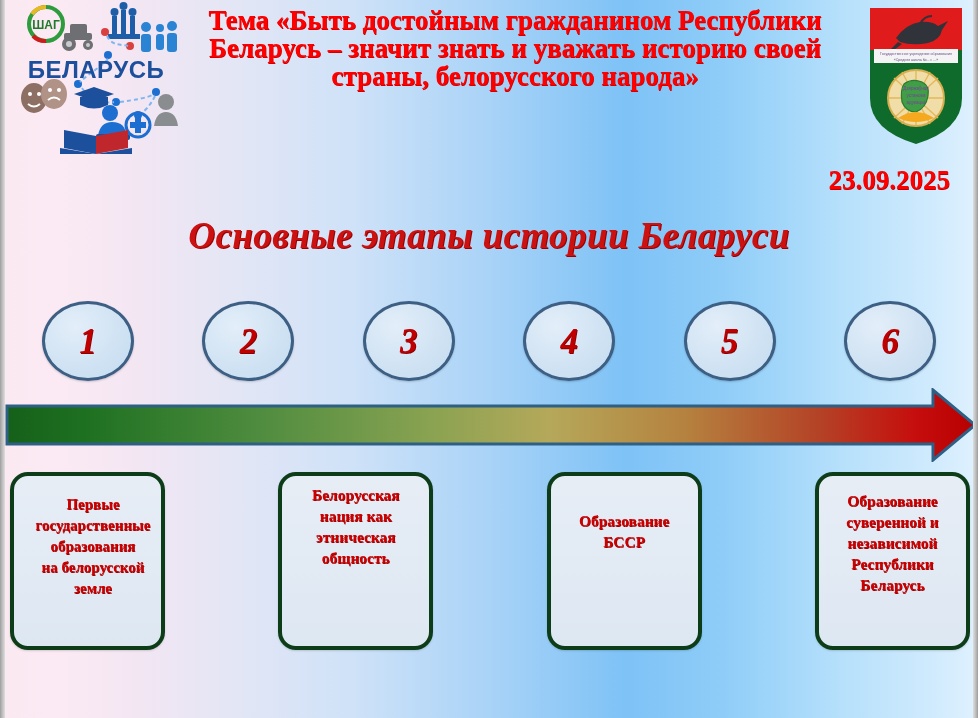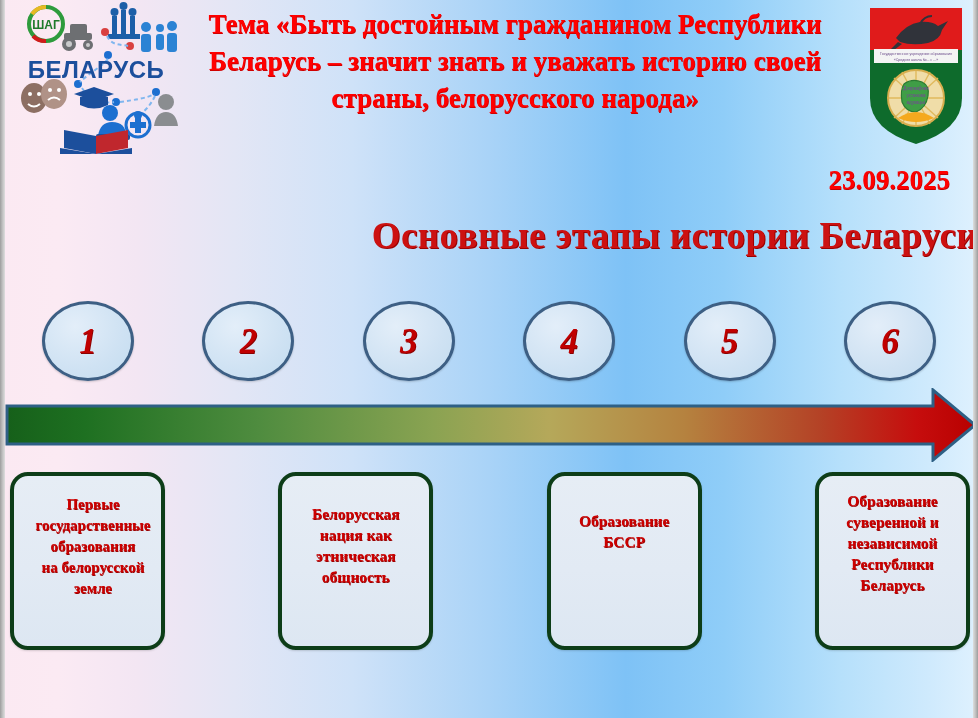--- a/index.html
+++ b/index.html
@@ -60,21 +60,21 @@
   .theme-title {
     position: absolute;
     left: 190px;
     top: 6px;
     width: 650px;
     text-align: center;
     color: #ff0000;
     font-family: "Liberation Serif", "DejaVu Serif", serif;
     font-weight: bold;
     font-size: 27px;
-    line-height: 37px;
+    line-height: 28px;
     letter-spacing: 0px;
     text-shadow: 0.6px 0.6px 0 #d00000;
   }
 
   
   .emblem {
     position: absolute;
     right: 10px;
     top: 2px;
     width: 104px;
@@ -92,23 +92,24 @@
     font-size: 27px;
     text-shadow: 0.6px 0.6px 0 #c00000;
   }
 
   
   .section-heading {
     position: absolute;
     left: 0;
     right: 0;
     top: 214px;
-    text-align: right;
+    text-align: center;
     color: #cc1111;
     font-family: "Liberation Serif", "DejaVu Serif", serif;
+    font-style: italic;
     font-weight: bold;
     font-size: 37px;
     letter-spacing: 0.4px;
     text-shadow: 1px 1px 0 #9b0000;
   }
 
   
   .circles-row {
     position: absolute;
     left: 12px;
@@ -196,21 +197,21 @@
   .stage-box.b5 .stage-text { font-size: 15px; letter-spacing: -0.1px; }
   .stage-box.b6 .stage-text { font-size: 15.5px; }
   .stage-box.b3, .stage-box.b4 { align-items: flex-start; }
   .stage-box.b3 .stage-text { margin-top: 34px; }
   .stage-box.b4 .stage-text { margin-top: 24px; }
   .stage-box.b5 { align-items: flex-start; }
   .stage-box.b5 .stage-text { margin-top: 20px; }
   .stage-box.b6 { align-items: flex-start; }
   .stage-box.b6 .stage-text { margin-top: 14px; }
   .stage-box.b2 { align-items: flex-start; }
-  .stage-box.b2 .stage-text { margin-top: 27px; }
+  .stage-box.b2 .stage-text { margin-top: 8px; }
   .stage-box.b1 { align-items: flex-start; }
   .stage-box.b1 .stage-text { margin-top: 18px; }
 </style>
 </head>
 <body>
 
 <div id="slide">
 
   <div class="edge-strip left"></div>
   <div class="edge-strip right"></div>

